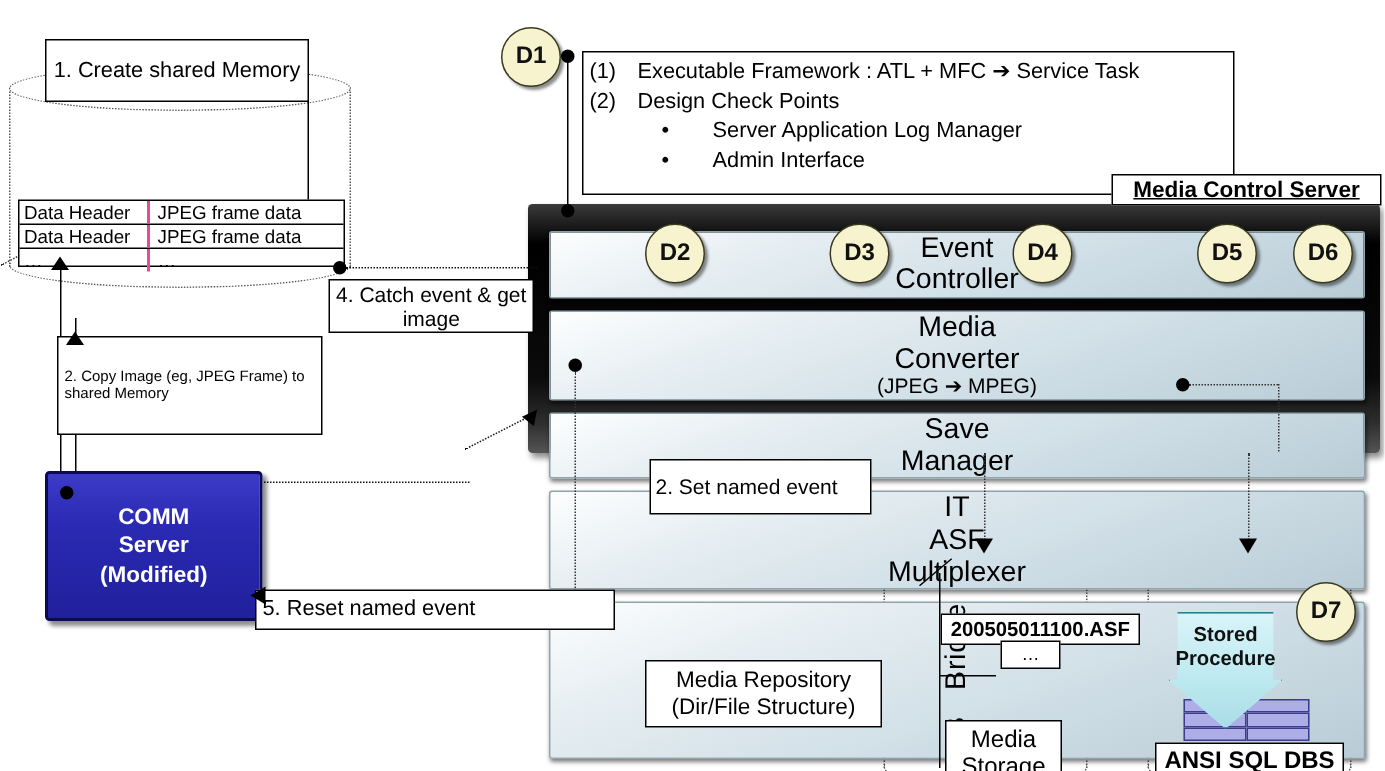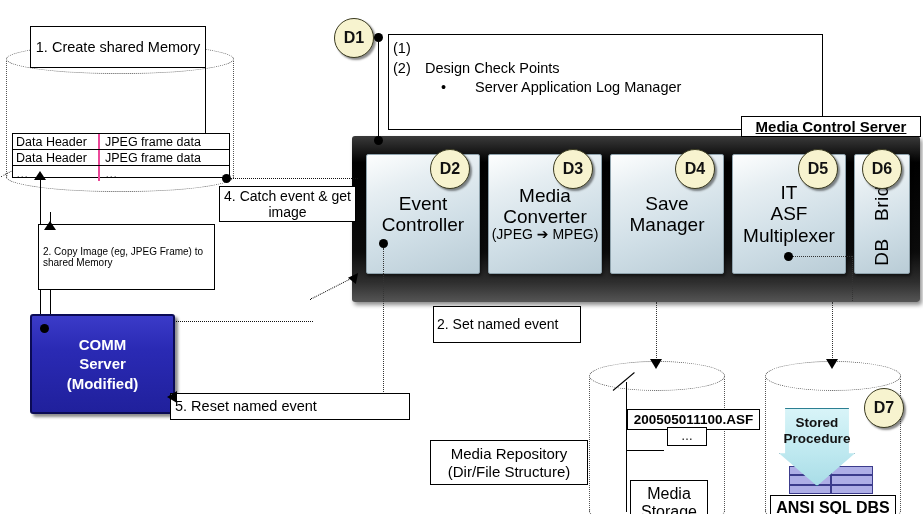--- a/index.html
+++ b/index.html
@@ -24,21 +24,21 @@
             border:1.2px dotted #555;border-radius:50%;background:#fff;}
   .cyl .bot{position:absolute;left:0;right:0;bottom:0;height:28px;
             border:1.2px dotted #555;border-radius:50%;background:transparent;
             clip-path:polygon(0 45%,100% 45%,100% 101%,0 101%);}
 
   
   #chassis{left:352px;top:120px;width:568px;height:166px;z-index:10;
            background:linear-gradient(180deg,#3a3a3a 0%,#000 16%,#0b0b0b 70%,#2e2e2e 88%,#555 100%);
            border-radius:3px;box-shadow:2px 3px 4px rgba(0,0,0,.45);}
   #chassis .inner{position:absolute;left:14px;top:18px;right:10px;bottom:28px;
-                  display:flex;gap:8px;}
+                  display:flex;gap:8px;flex-direction:column;}
   .mod{position:relative;flex:1;border:1px solid #8fa3ad;border-radius:2px;
        background:linear-gradient(160deg,#fdfefe 0%,#e6eef2 26%,#cfdee6 62%,#b9ccd6 100%);
        box-shadow:1px 2px 3px rgba(0,0,0,.5);
        display:flex;align-items:center;justify-content:center;text-align:center;
        font-size:19px;line-height:1.12;color:#000;}
   .mod.dbb{flex:0 0 54px;}
   .mod .vtxt{writing-mode:vertical-rl;transform:rotate(180deg);
              font-size:19px;line-height:1.12;letter-spacing:.5px;}
   .sub{display:block;font-size:14px;}
 
@@ -131,28 +131,33 @@
     </div>
     <div class="r">
       <div class="c1">…</div>
       <div class="c2">…</div>
     </div>
   </div>
 
   <div class="abs" style="left:388px;top:18px;width:435px;height:96px;background:#fff;border:1.3px solid #000;z-index:28;padding:4px 2px 0 4px;font-size:14.5px;line-height:1.35;">
     <div style="display:flex;">
       <span style="width:32px;">(1)</span>
+      <span>Executable Framework : ATL + MFC ➔ Service Task</span>
     </div>
     <div style="display:flex;">
       <span style="width:32px;">(2)</span>
       <span>Design Check Points</span>
     </div>
     <div style="padding-left:48px;">
       <span class="bullet">•</span>
       <span style="margin-left:14px;">Server Application  Log Manager</span>
+    </div>
+    <div style="padding-left:48px;">
+      <span class="bullet">•</span>
+      <span style="margin-left:14px;">Admin Interface</span>
     </div>
   </div>
 
   <div class="abs" style="left:741px;top:100px;width:180px;height:21px;background:#fff;border:1.3px solid #000;z-index:35;display:flex;align-items:center;justify-content:center;font-size:15px;font-weight:700;">
     <span class="ul">Media Control Server</span>
   </div>
 
   <div class="dbadge" style="left:334px;top:2px;">
     <span>D1</span>
   </div>

